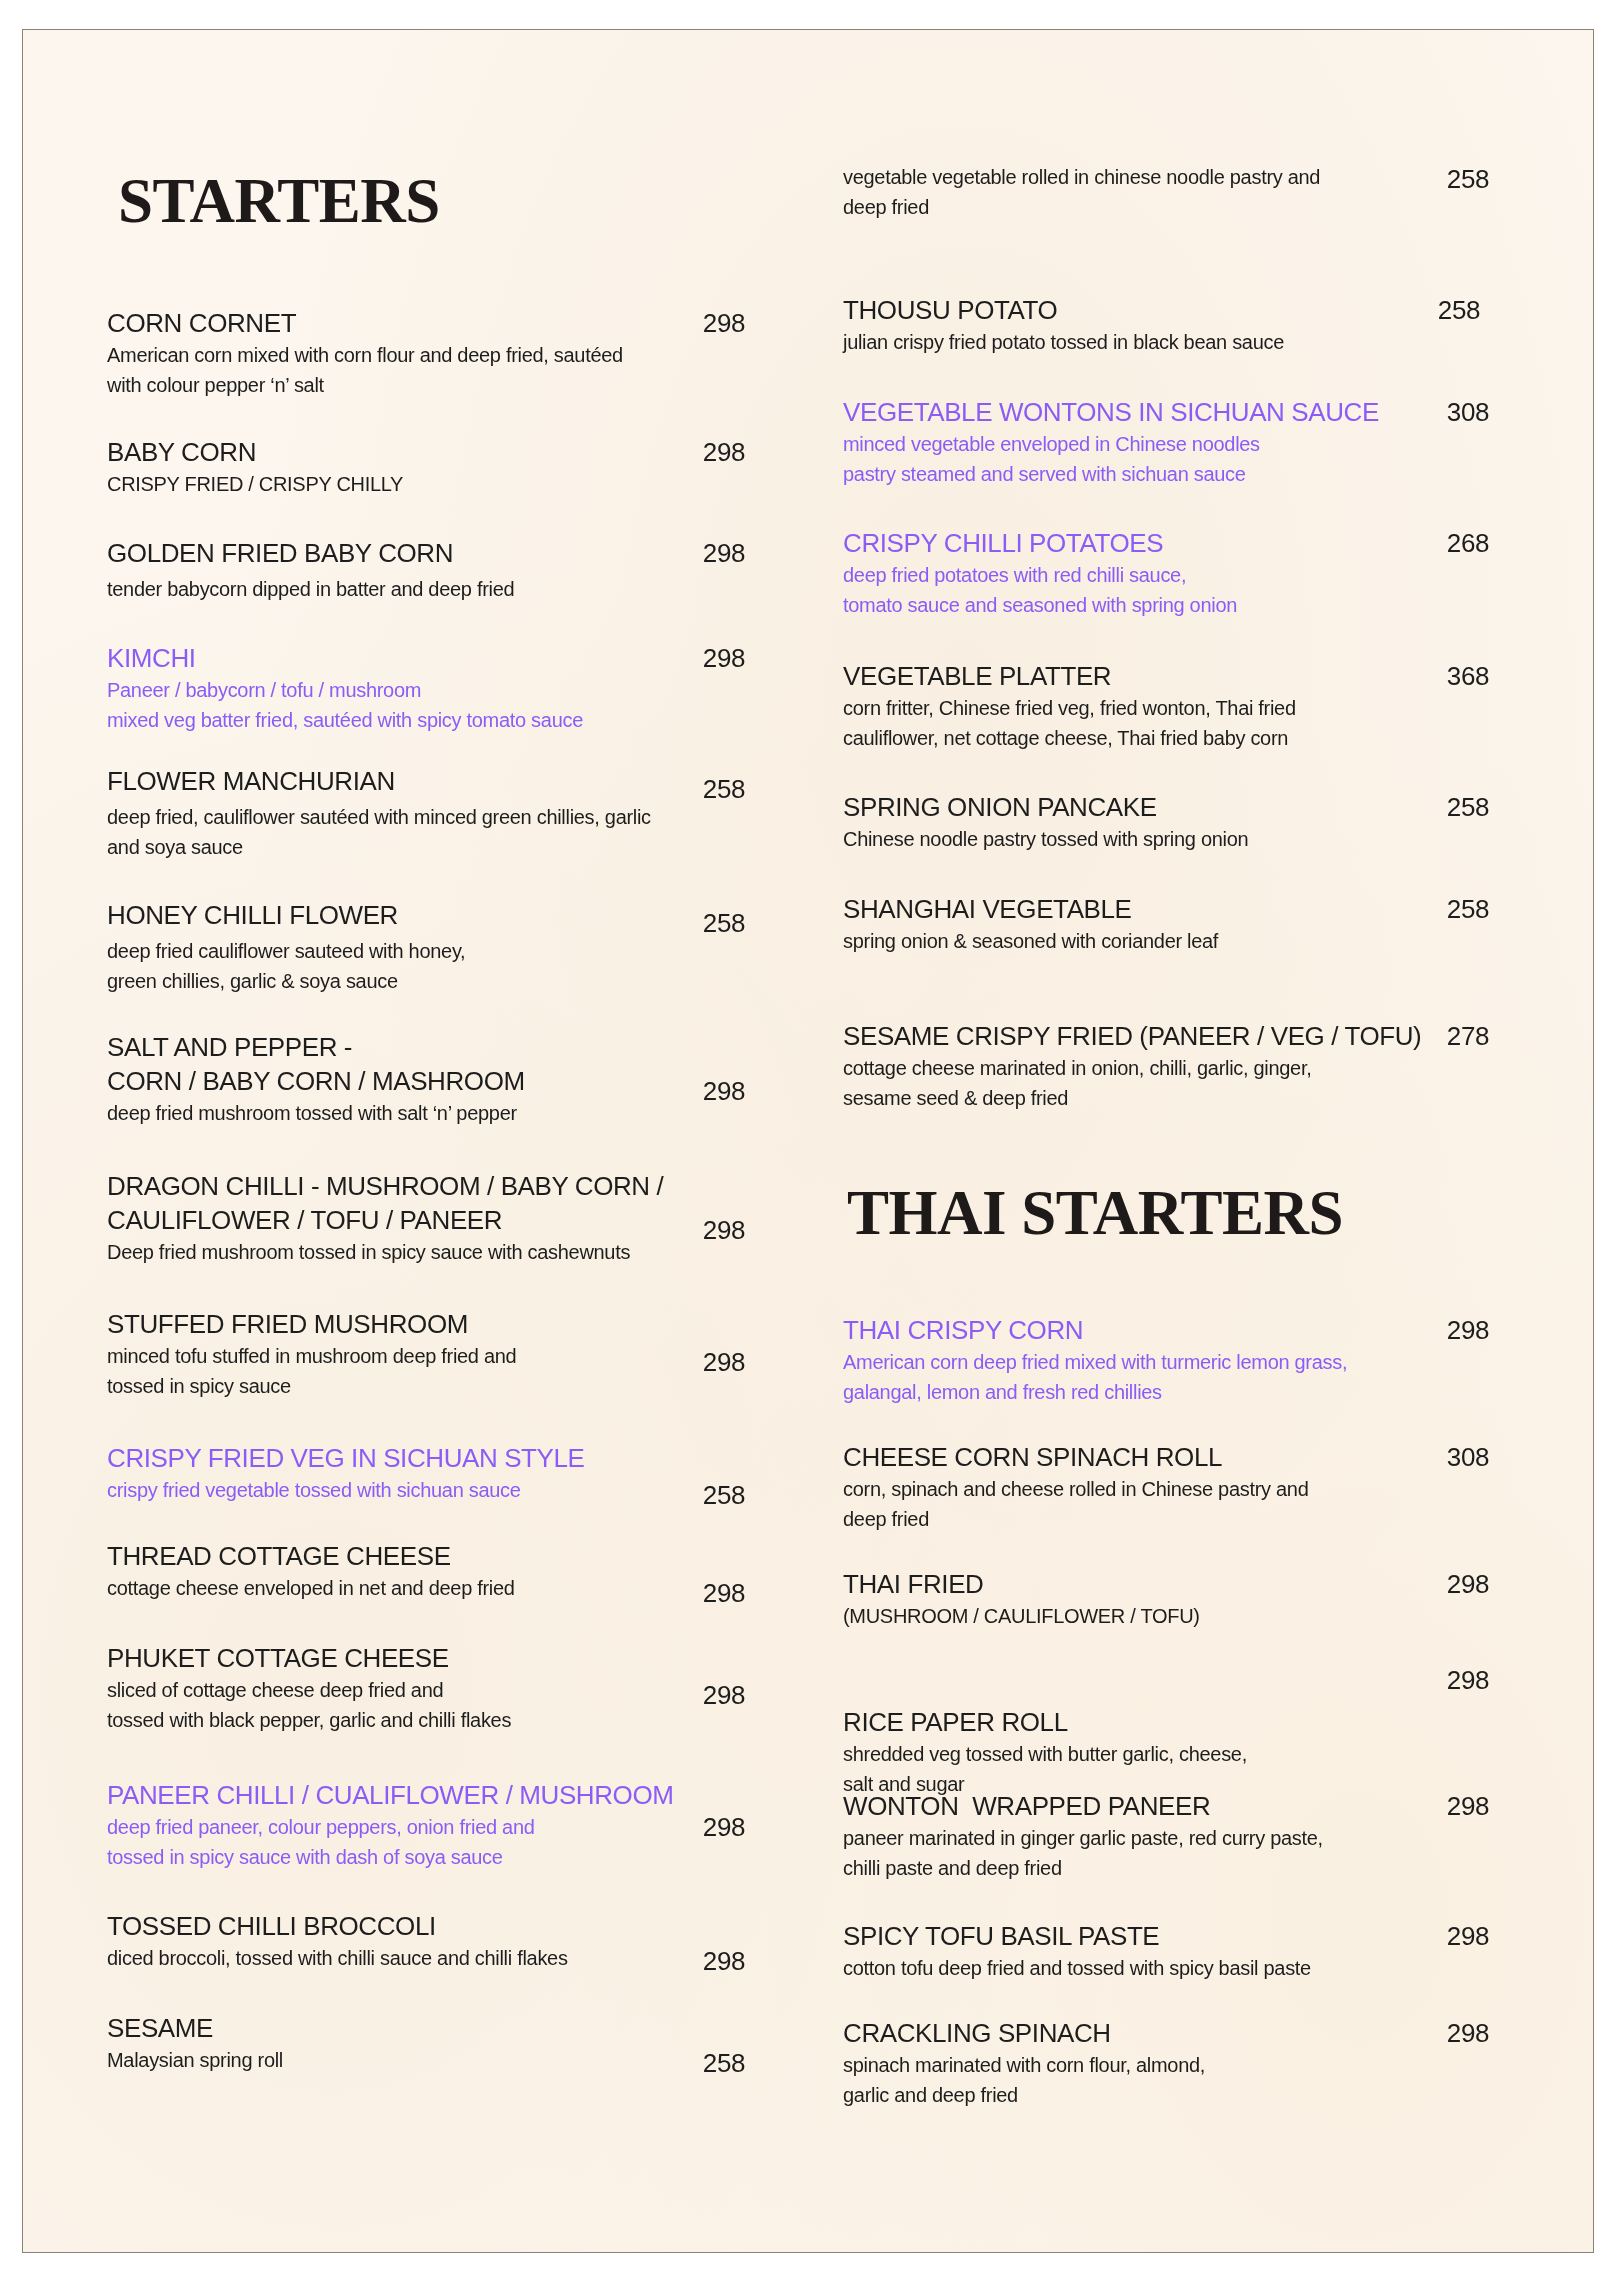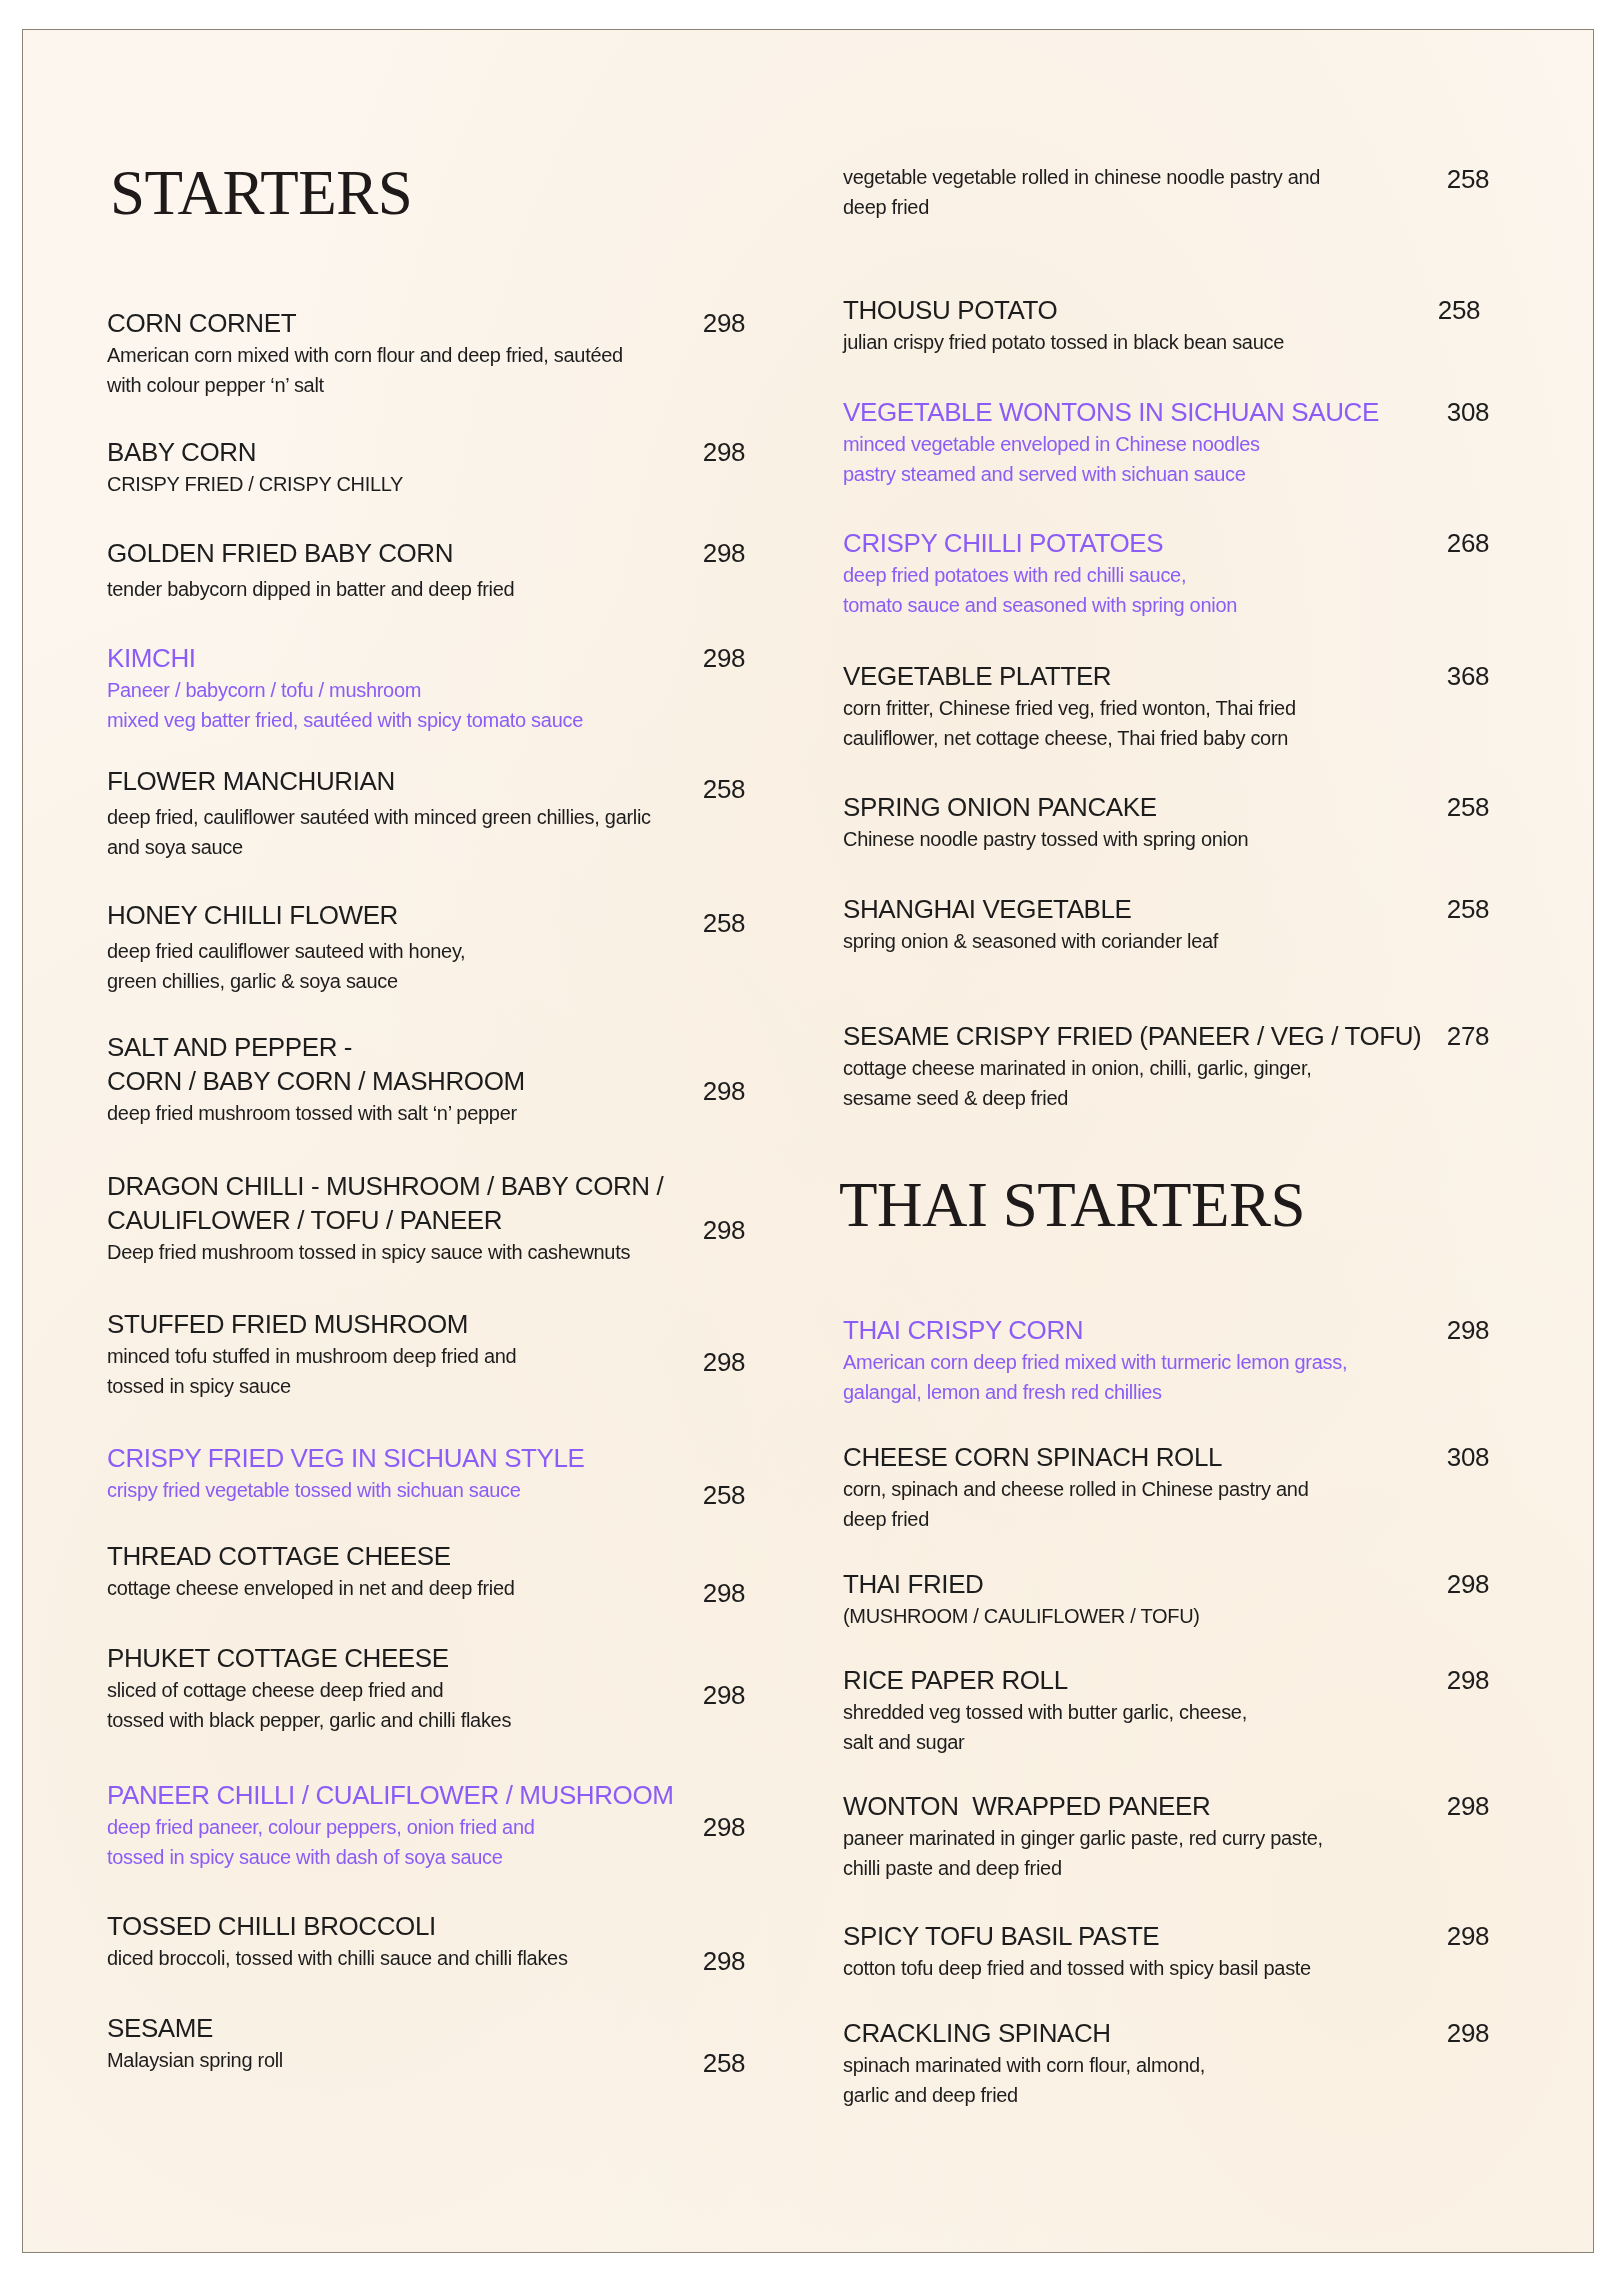--- a/index.html
+++ b/index.html
@@ -11,23 +11,23 @@
   .page {
     position: absolute; left: 22px; top: 28.5px; width: 1572px; height: 2224px;
     border: 1.9px solid #8a8274; box-sizing: border-box;
     background:
       radial-gradient(ellipse at 60% 30%, rgba(246,232,214,0.55), rgba(255,255,255,0) 55%),
       radial-gradient(ellipse at 20% 75%, rgba(245,230,210,0.45), rgba(255,255,255,0) 50%),
       radial-gradient(ellipse at 85% 85%, rgba(247,233,212,0.5), rgba(255,255,255,0) 45%),
       #fcf6ee;
   }
   .heading {
-    position: absolute; margin: 0;
+    position: absolute; margin: 8px;
     font-family: "Liberation Serif", "DejaVu Serif", serif;
-    font-weight: normal; font-size: 63px; line-height: 1; color: #1e1a1a;
+    font-weight: bold; font-size: 63px; line-height: 1; color: #1e1a1a;
     letter-spacing: -0.5px; white-space: nowrap;
   }
   .item { position: absolute; width: 666px; }
   .item .title {
     font-size: 26px; line-height: 34px; color: #1d1d1d;
     letter-spacing: -0.4px; white-space: nowrap;
   }
   .item .desc {
     font-size: 20px; line-height: 30px; color: #1d1d1d;
     letter-spacing: -0.3px; white-space: nowrap;
@@ -218,21 +218,21 @@
     <div class="desc">deep fried</div>
   </div>
   <div class="price" style="top:1440px">308</div>
 
   <div class="item" style="top:1567px">
     <div class="title">THAI FRIED</div>
     <div class="desc">(MUSHROOM / CAULIFLOWER / TOFU)</div>
   </div>
   <div class="price" style="top:1567px">298</div>
 
-  <div class="item" style="top:1663px">
+  <div class="item" style="top:1705px">
     <div class="title">RICE PAPER ROLL</div>
     <div class="desc">shredded veg tossed with butter garlic, cheese,</div>
     <div class="desc">salt and sugar</div>
   </div>
   <div class="price" style="top:1663px">298</div>
 
   <div class="item" style="top:1789px">
     <div class="title" style="white-space:pre">WONTON  WRAPPED PANEER</div>
     <div class="desc">paneer marinated in ginger garlic paste, red curry paste,</div>
     <div class="desc">chilli paste and deep fried</div>

